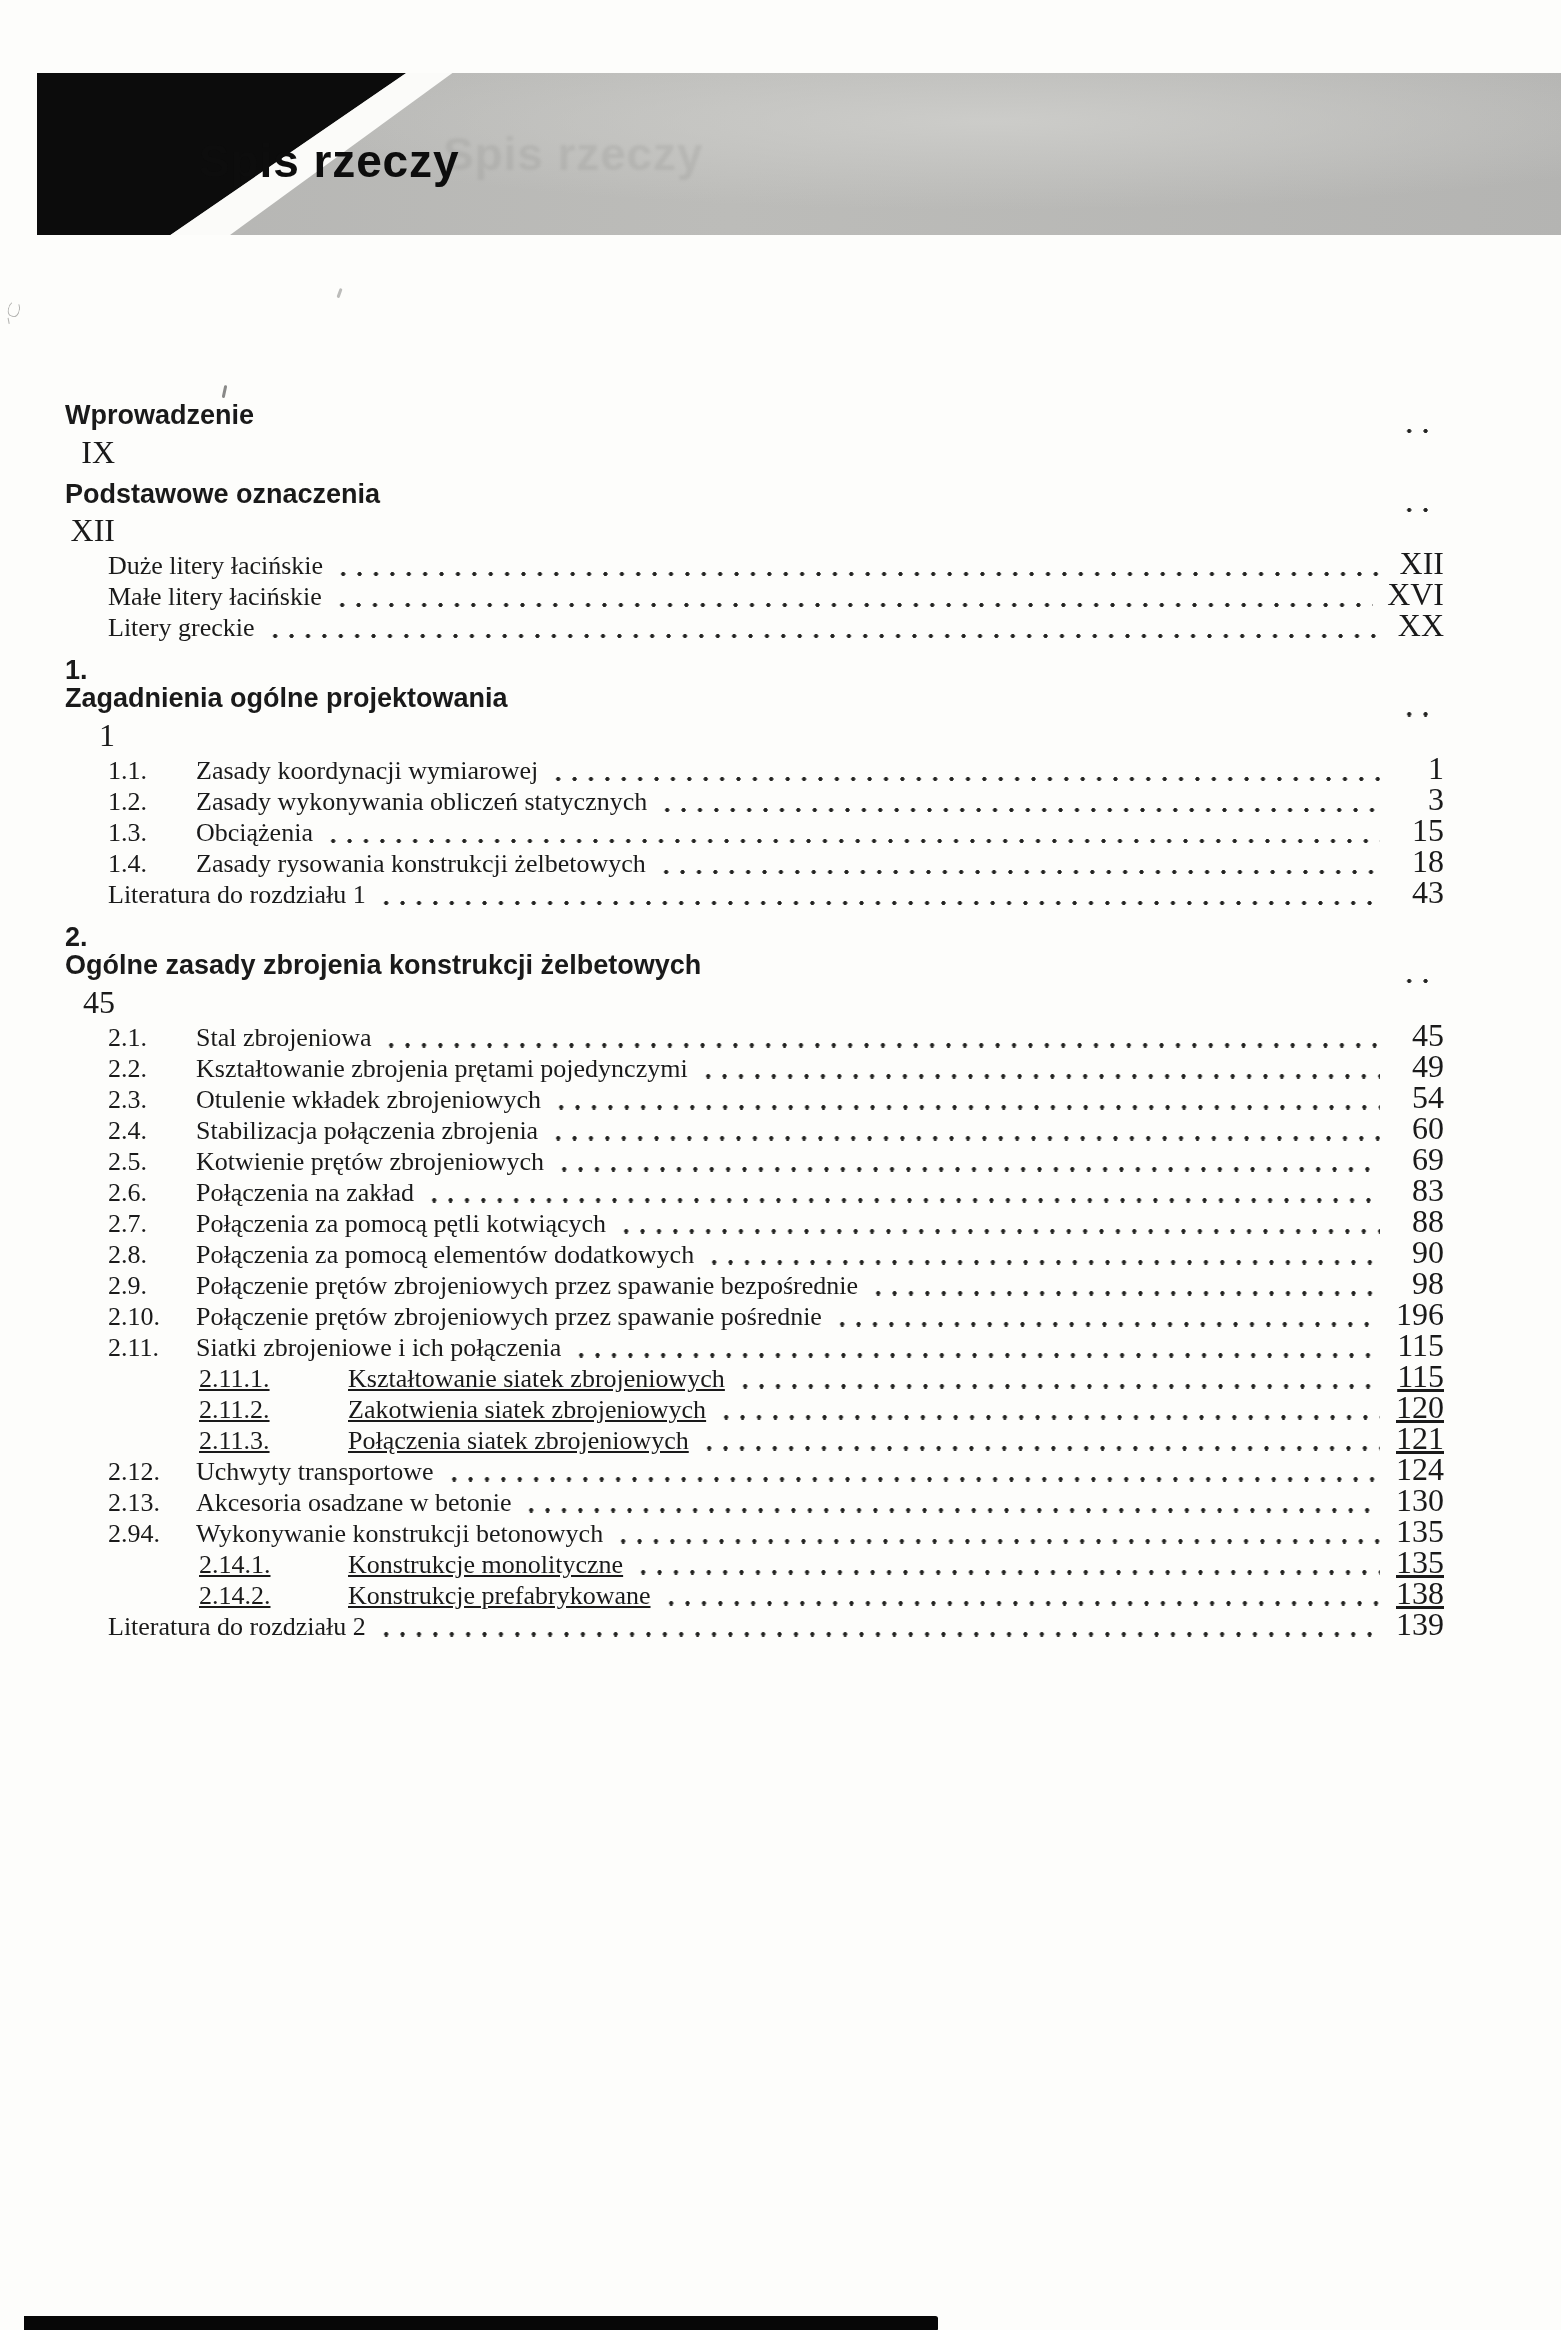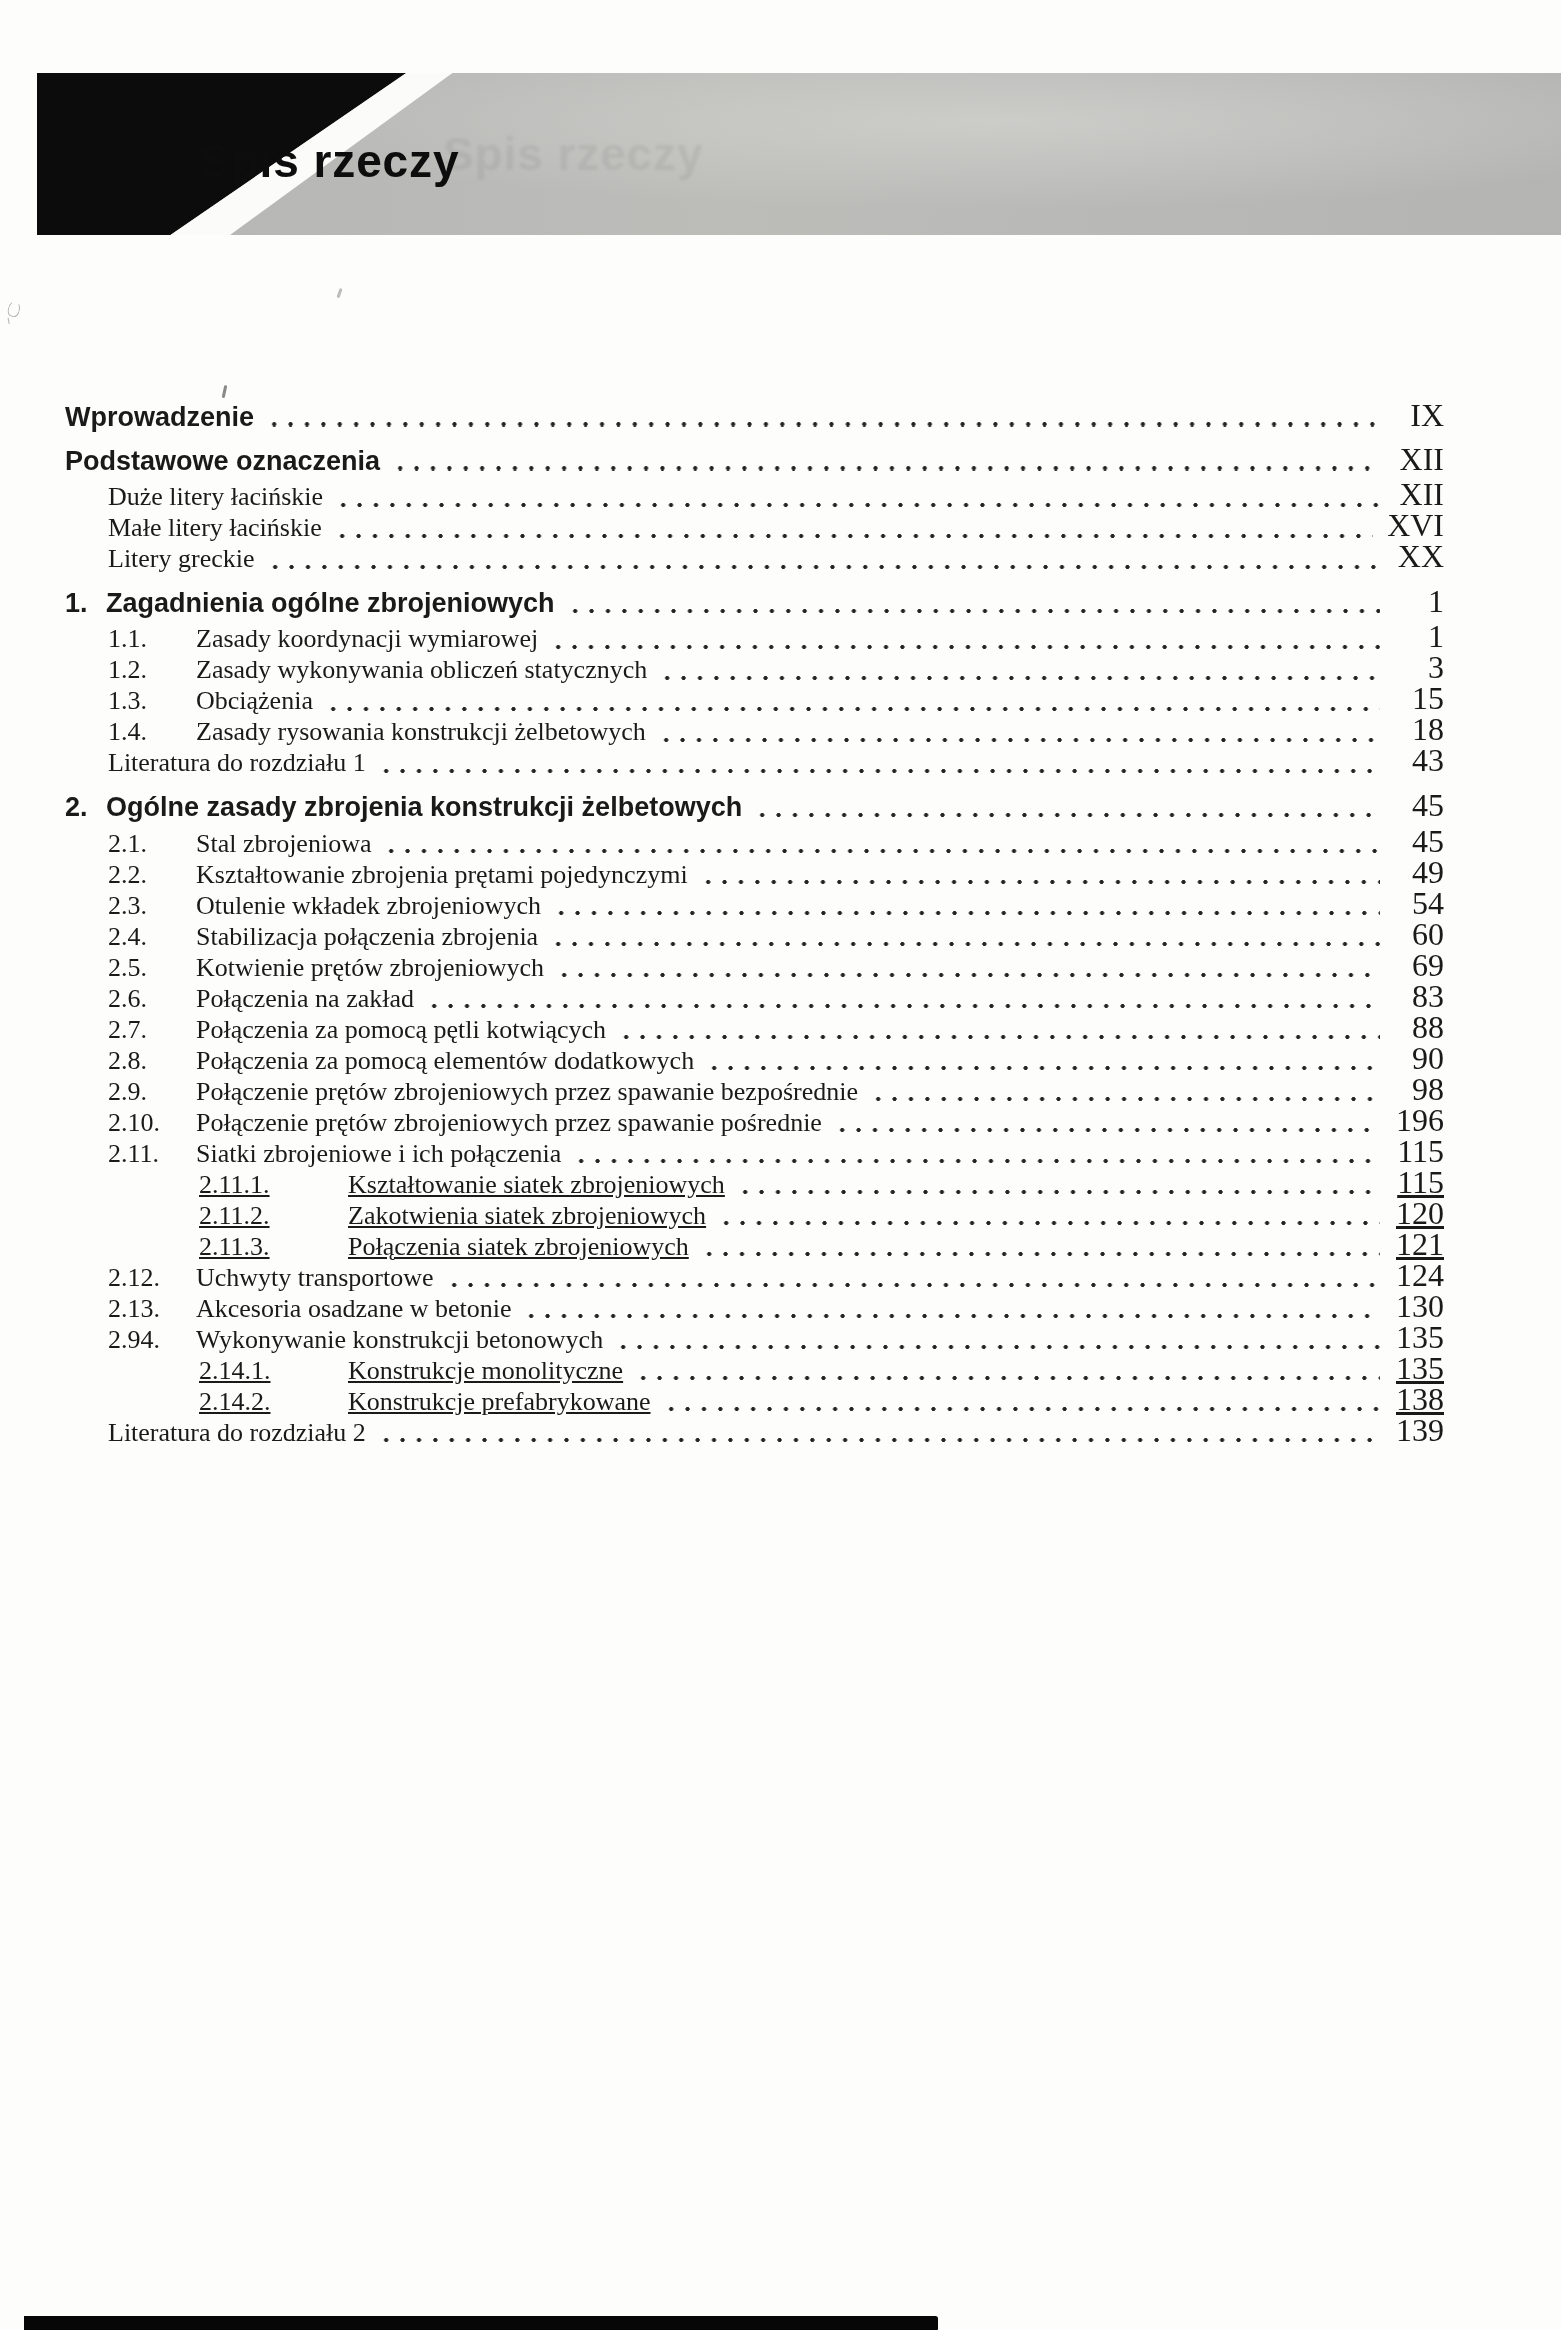--- a/index.html
+++ b/index.html
@@ -146,20 +146,21 @@
     font-weight: normal;
     font-size: 32px;
   }
 
   
   .style-top, .style-chapter {
     font-family: "Liberation Sans", sans-serif;
     font-weight: bold;
     font-size: 27px;
     margin: 14px 0 5.2px 0;
+    flex-direction: column;
   }
   .style-chapter .num { width: 41px; }
 
   .style-sub1 { padding-left: 43px; }
   .style-sub1 .num { width: 88px; }
 
   .style-sub1-plain { padding-left: 43px; }
 
   .style-sub2 { padding-left: 134px; text-decoration: underline; }
   .style-sub2 .num { width: 149px; }
@@ -208,21 +209,21 @@
     <span class="pageno">XVI</span>
   </div>
       <div class="toc-row style-sub1-plain">
 
     <span class="title">Litery greckie</span>
     <span class="dots"></span>
     <span class="pageno">XX</span>
   </div>
       <div class="toc-row style-chapter">
     <span class="num">1.</span>
-    <span class="title">Zagadnienia ogólne zbrojeniowych</span>
+    <span class="title">Zagadnienia ogólne projektowania</span>
     <span class="dots"></span>
     <span class="pageno">1</span>
   </div>
       <div class="toc-row style-sub1">
     <span class="num">1.1.</span>
     <span class="title">Zasady koordynacji wymiarowej</span>
     <span class="dots"></span>
     <span class="pageno">1</span>
   </div>
       <div class="toc-row style-sub1">

